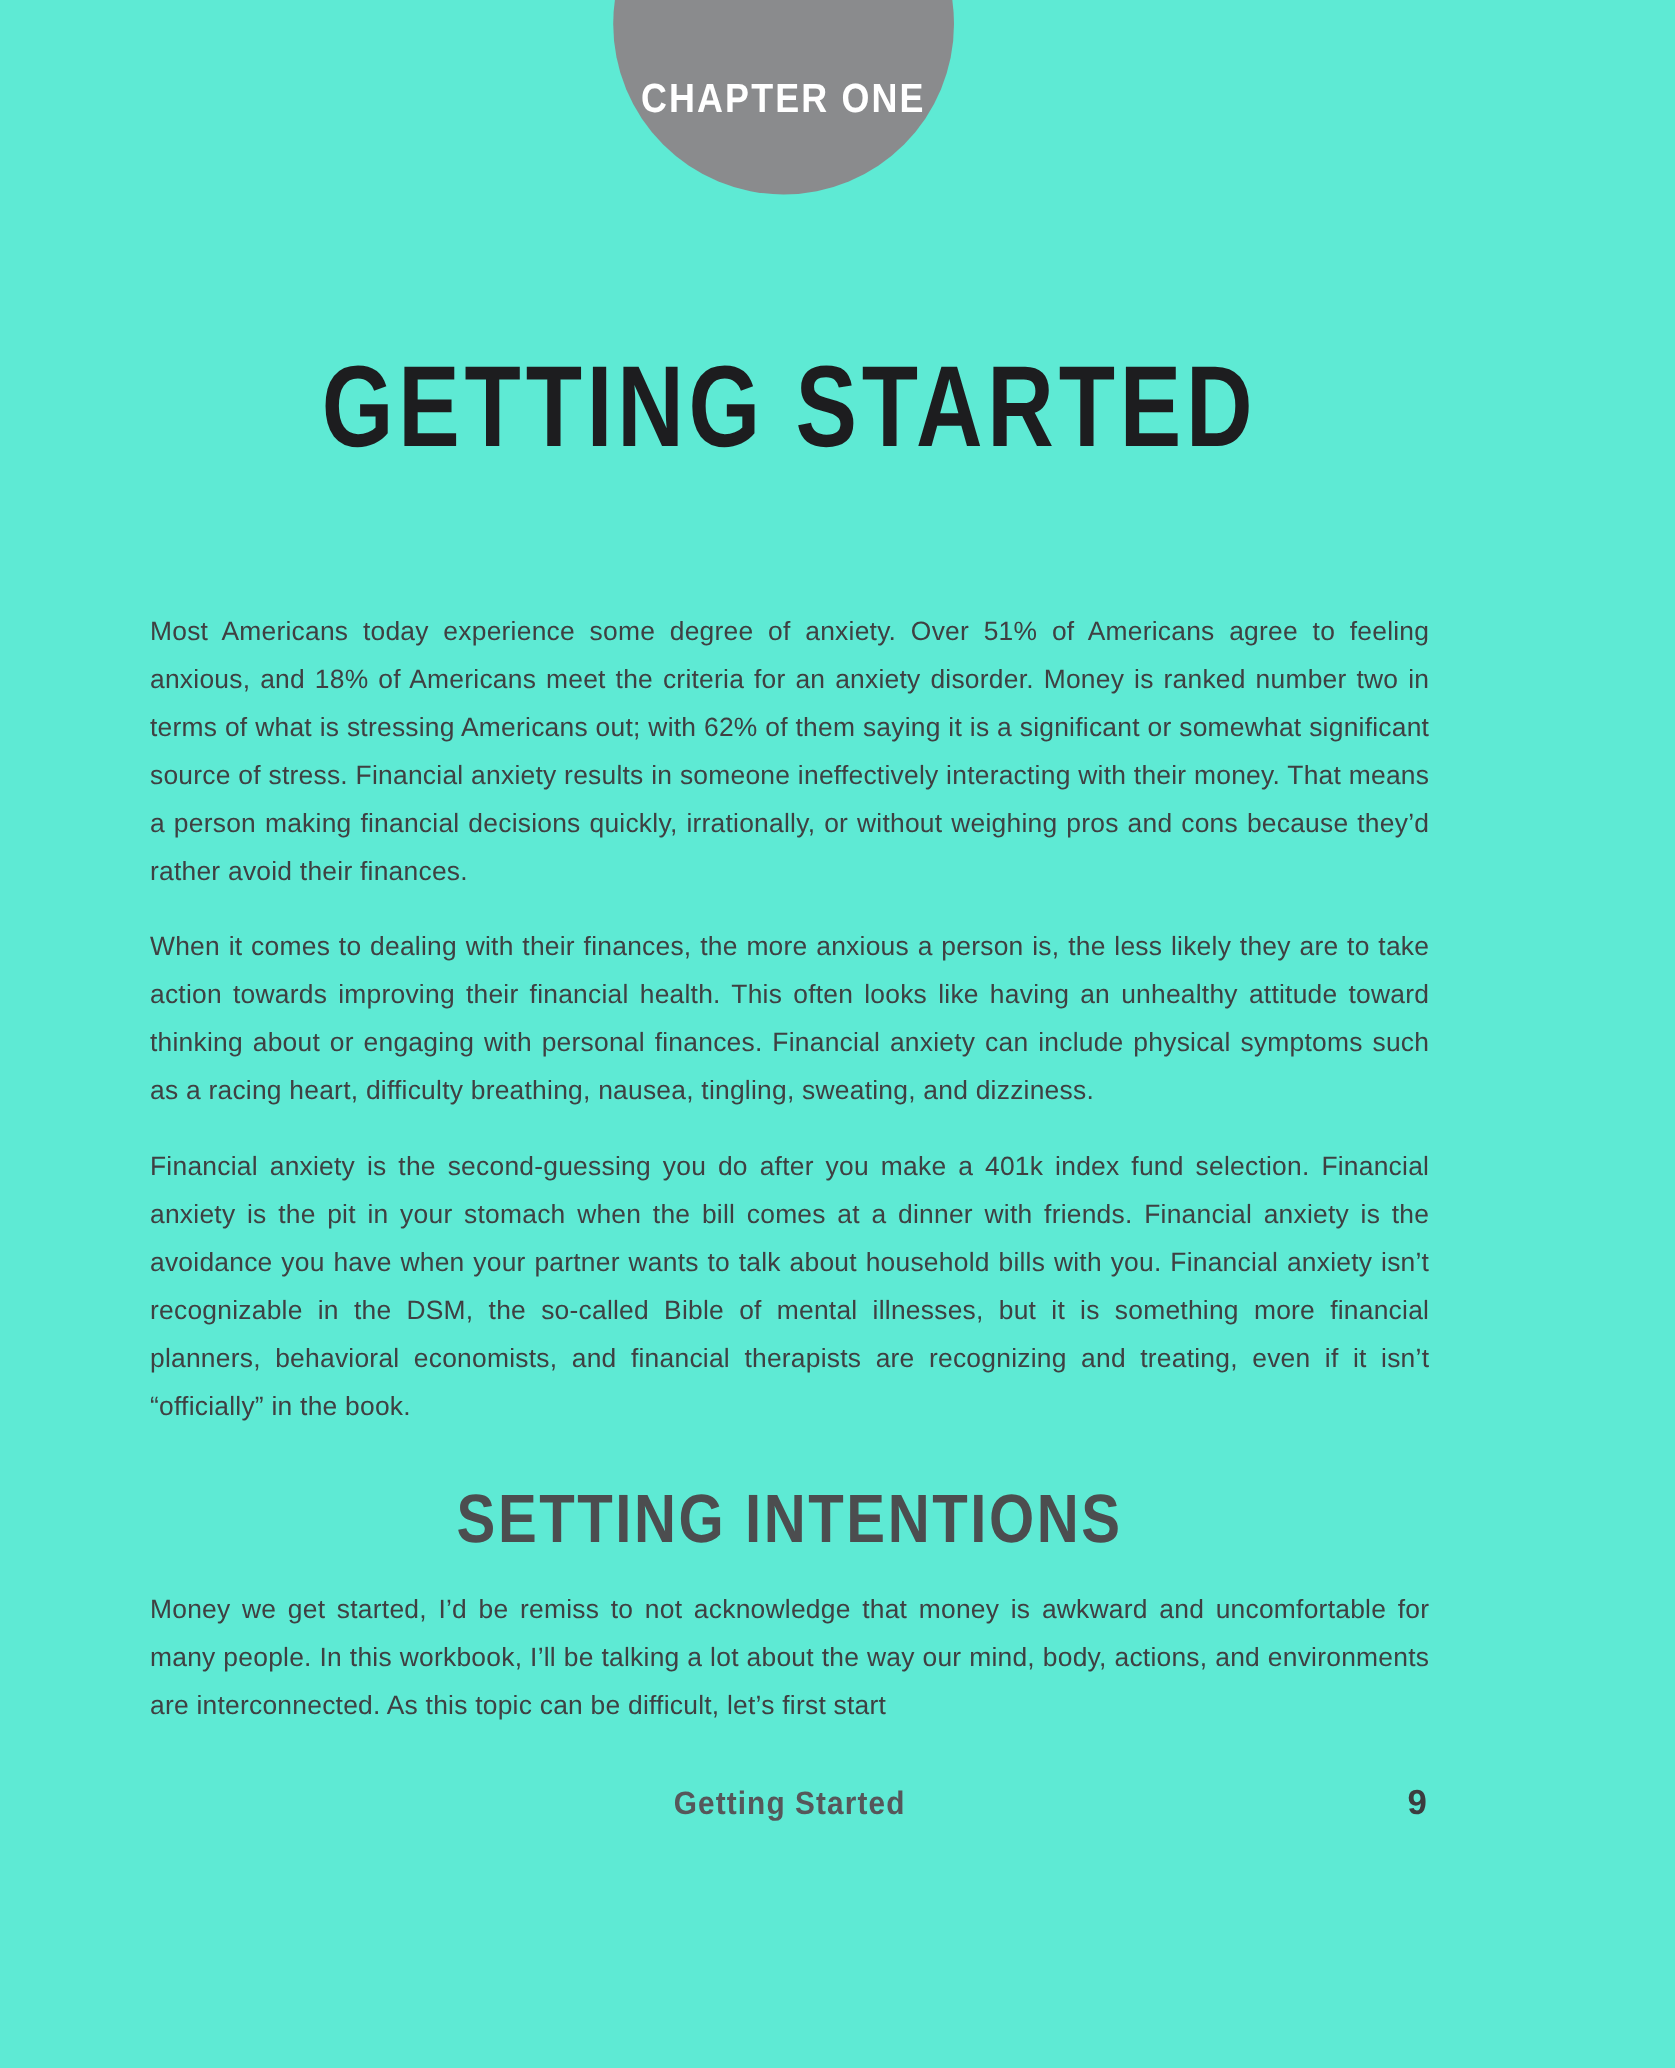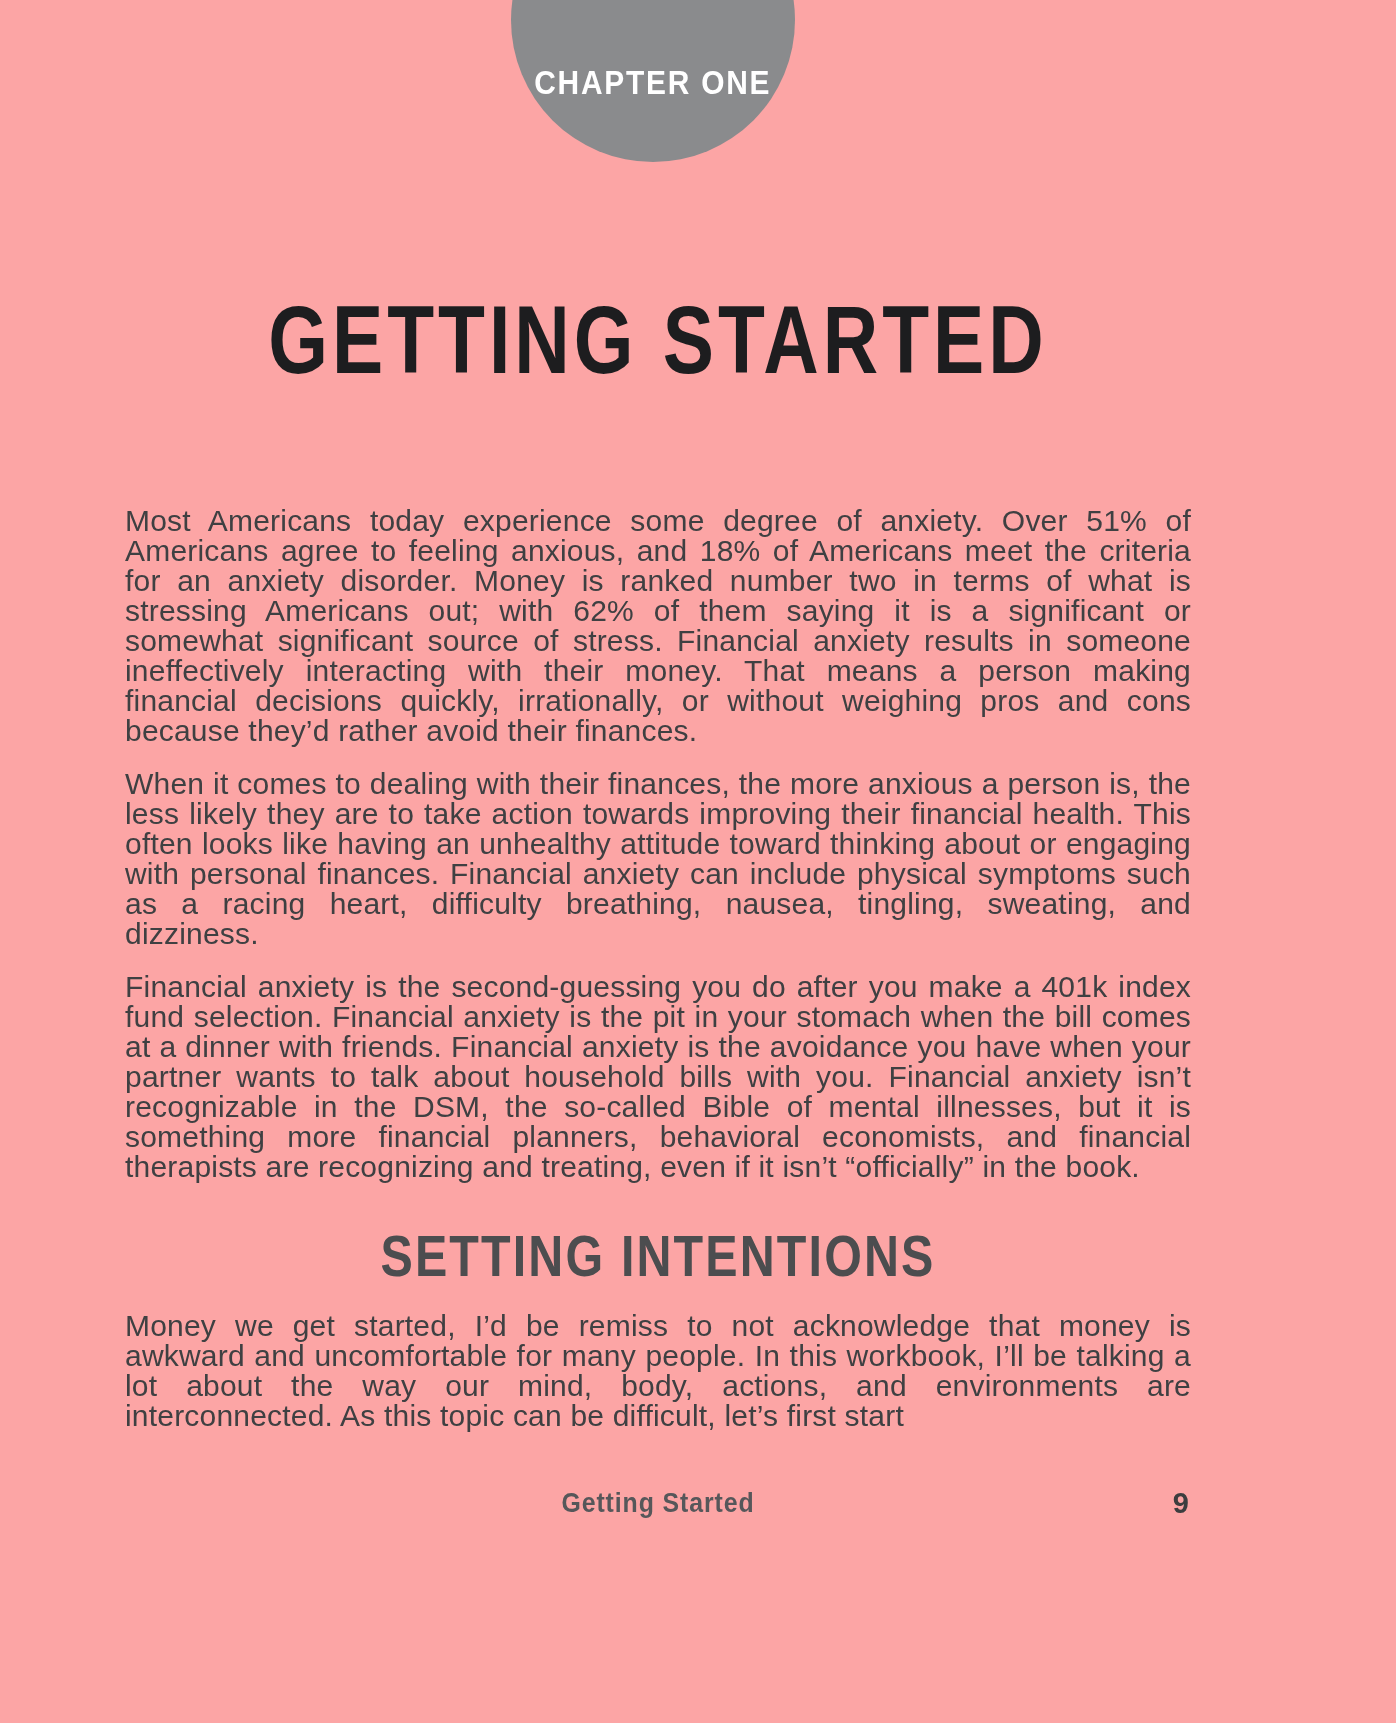--- a/index.html
+++ b/index.html
@@ -3,21 +3,21 @@
 <meta charset="utf-8">
 <style>
   * { margin: 0; padding: 0; box-sizing: border-box; }
   html, body { background: #ffffff; }
 
   .page {
     position: relative;
     width: 1396px;
     height: 1723px;
     margin: 0 auto;
-    background: #fca5a5;
+    background: #5eead4;
     font-family: "Liberation Sans", sans-serif;
     overflow: hidden;
   }
 
   
   .chapter-badge {
     position: absolute;
     left: 511px;
     top: -122px;
     width: 284px;
@@ -56,22 +56,22 @@
     letter-spacing: 5px;
     white-space: nowrap;
     transform: scaleX(0.80);
     transform-origin: center;
   }
 
   .body-copy {
     margin-top: 118px;
   }
   .body-copy p {
-    font-size: 30px;
-    line-height: 30px;
+    font-size: 22px;
+    line-height: 40px;
     text-align: justify;
     color: #3f4042;
     letter-spacing: 0.2px;
     margin-bottom: 23px;
   }
   .body-copy p:last-child { margin-bottom: 0; }
 
   .section-heading {
     margin-top: 46px;
     margin-bottom: 26px;

